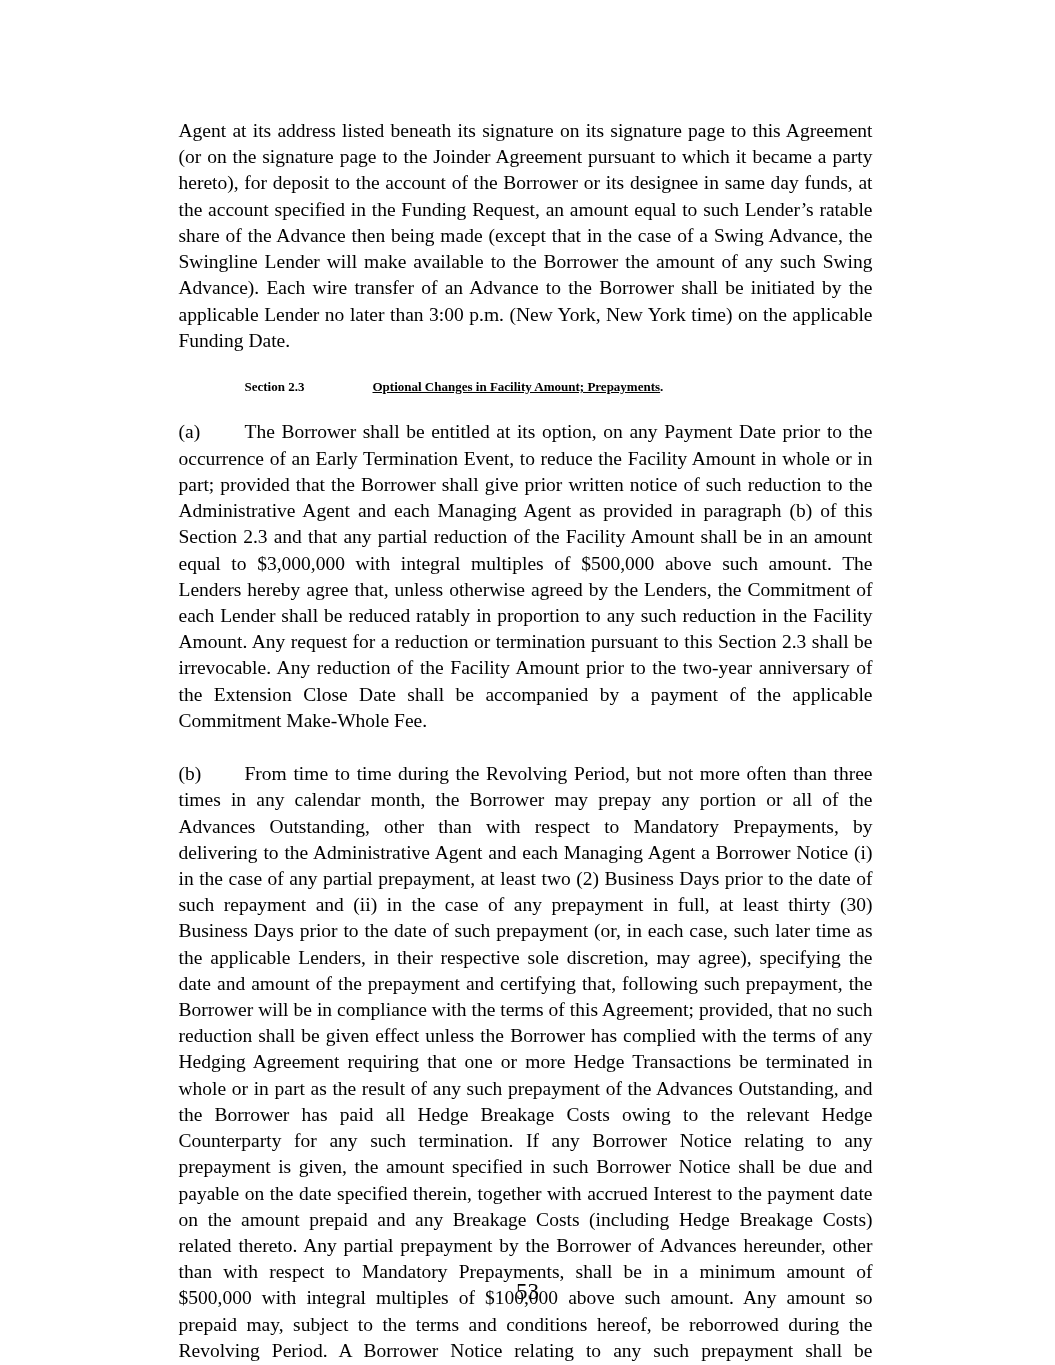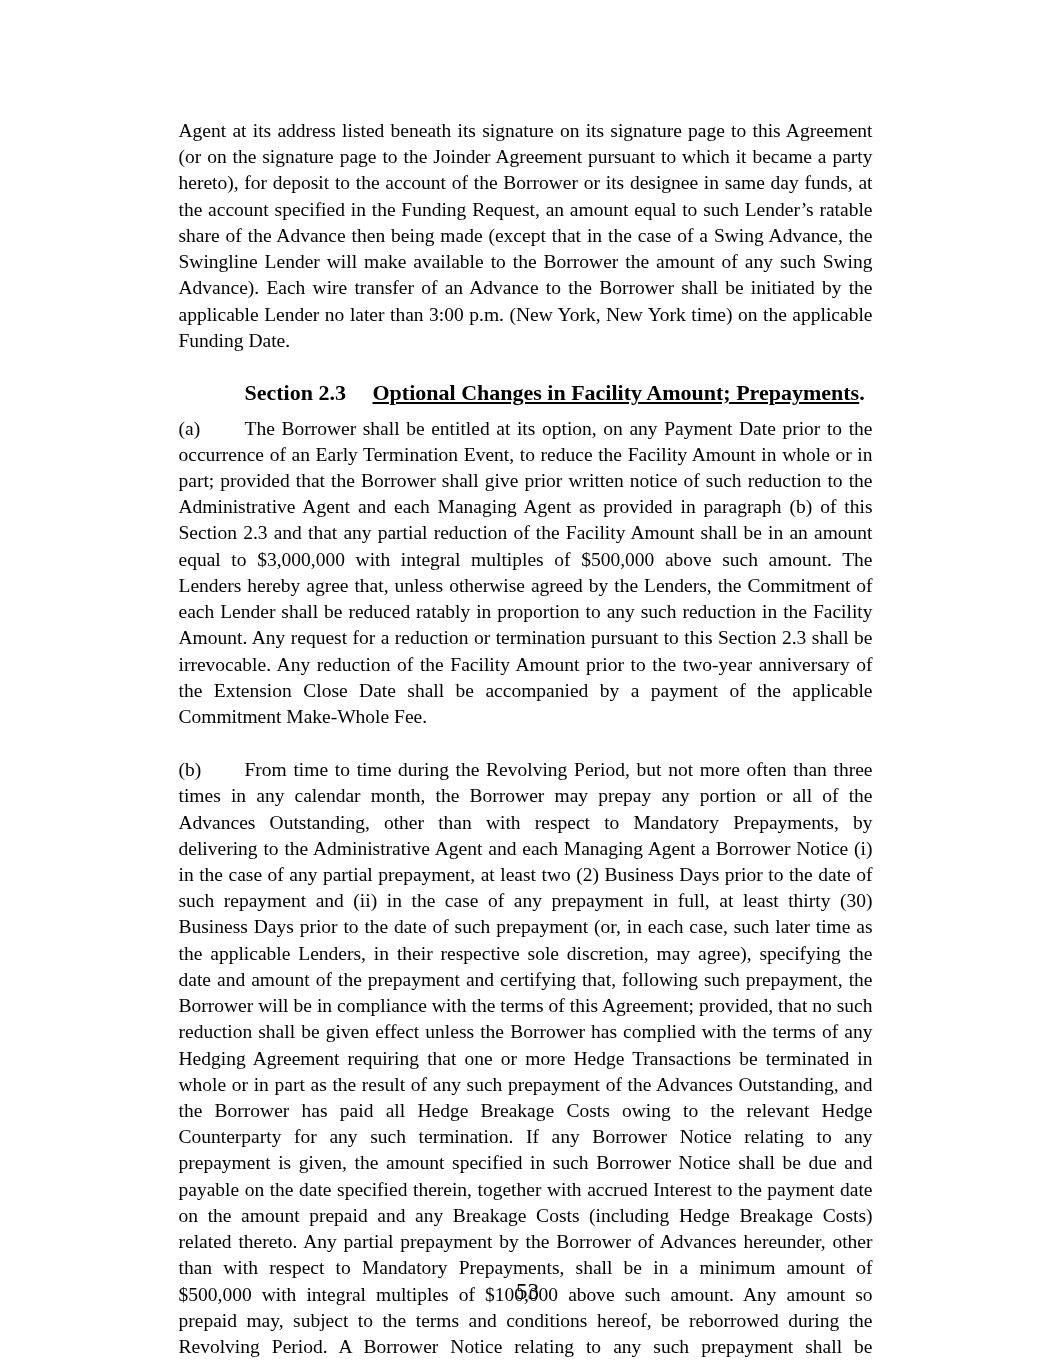--- a/index.html
+++ b/index.html
@@ -29,21 +29,21 @@
   }
   .para {
     margin: 0 0 0 0;
   }
   .para + .para {
     margin-top: 27px;
   }
   .section-heading {
     margin: 24px 0 0 0;
     padding-left: 66px;
-    font-size: 22px;
+    font-size: 13px;
     font-weight: bold;
     line-height: 1.345;
     text-align: left;
   }
   .section-heading .sec-num {
     display: inline-block;
     min-width: 128px;
   }
   .section-heading .sec-title {
     text-decoration: underline;
@@ -69,21 +69,21 @@
 <div class="page">
 
   <p class="body-text para">
     <span>Agent at its address listed beneath its signature on its signature page to this Agreement (or on the signature page to the Joinder Agreement pursuant to which it became a party hereto), for deposit to the account of the Borrower or its designee in same day funds, at the account specified in the Funding Request, an amount equal to such Lender’s ratable share of the Advance then being made (except that in the case of a Swing Advance, the Swingline Lender will make available to the Borrower the amount of any such Swing Advance).  Each wire transfer of an Advance to the Borrower shall be initiated by the applicable Lender no later than 3:00 p.m. (New York, New York time) on the applicable Funding Date.</span>
   </p>
 
   <div class="section-heading">
     <span class="sec-num">Section 2.3</span><span class="sec-title">Optional Changes in Facility Amount; Prepayments</span><span>.</span>
   </div>
 
-  <p class="body-text para" style="margin-top:8px;">
+  <p class="body-text para" style="margin-top:24px;">
     <span class="para-label">(a)</span><span>The Borrower shall be entitled at its option, on any Payment Date prior to the occurrence of an Early Termination Event, to reduce the Facility Amount in whole or in part; provided that the Borrower shall give prior written notice of such reduction to the Administrative Agent and each Managing Agent as provided in paragraph (b) of this Section 2.3 and that any partial reduction of the Facility Amount shall be in an amount equal to $3,000,000 with integral multiples of $500,000 above such amount.  The Lenders hereby agree that, unless otherwise agreed by the Lenders, the Commitment of each Lender shall be reduced ratably in proportion to any such reduction in the Facility Amount.  Any request for a reduction or termination pursuant to this Section 2.3 shall be irrevocable.  Any reduction of the Facility Amount prior to the two-year anniversary of the Extension Close Date shall be accompanied by a payment of the applicable Commitment Make-Whole Fee.</span>
   </p>
 
   <p class="body-text para">
     <span class="para-label">(b)</span><span>From time to time during the Revolving Period, but not more often than three times in any calendar month, the Borrower may prepay any portion or all of the Advances Outstanding, other than with respect to Mandatory Prepayments, by delivering to the Administrative Agent and each Managing Agent a Borrower Notice (i) in the case of any partial prepayment, at least two (2) Business Days prior to the date of such repayment and (ii) in the case of any prepayment in full, at least thirty (30) Business Days prior to the date of such prepayment (or, in each case, such later time as the applicable Lenders, in their respective sole discretion, may agree), specifying the date and amount of the prepayment and certifying that, following such prepayment, the Borrower will be in compliance with the terms of this Agreement; provided, that no such reduction shall be given effect unless the Borrower has complied with the terms of any Hedging Agreement requiring that one or more Hedge Transactions be terminated in whole or in part as the result of any such prepayment of the Advances Outstanding, and the Borrower has paid all Hedge Breakage Costs owing to the relevant Hedge Counterparty for any such termination.  If any Borrower Notice relating to any prepayment is given, the amount specified in such Borrower Notice shall be due and payable on the date specified therein, together with accrued Interest to the payment date on the amount prepaid and any Breakage Costs (including Hedge Breakage Costs) related thereto.  Any partial prepayment by the Borrower of Advances hereunder, other than with respect to Mandatory Prepayments, shall be in a minimum amount of $500,000 with integral multiples of $100,000 above such amount.  Any amount so prepaid may, subject to the terms and conditions hereof, be reborrowed during the Revolving Period.  A Borrower Notice relating to any such prepayment shall be irrevocable when delivered.  Each such optional prepayment shall be applied first to any Swing Line Advances outstanding and then to prepay ratably the Revolver Advances.</span>
   </p>
 
   <div class="page-number">53</div>
 
 </div>

